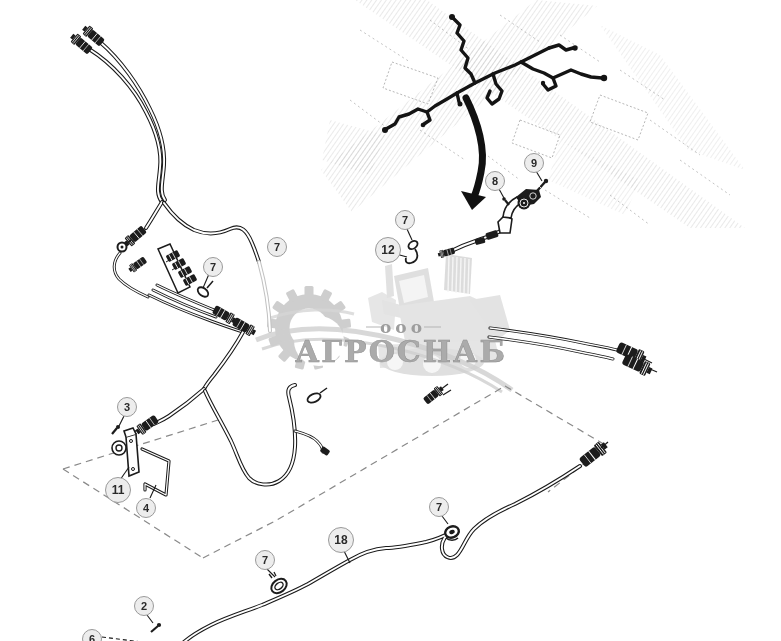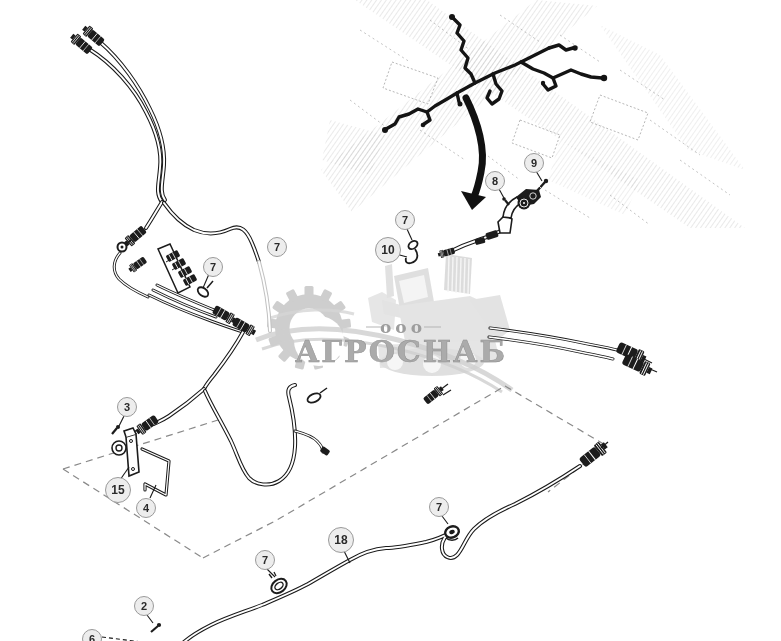--- a/index.html
+++ b/index.html
@@ -364,25 +364,25 @@
     <line class="ld" x1="267" y1="569" x2="275" y2="577"></line>
     <line class="ld" x1="147" y1="615" x2="153" y2="623"></line>
     <line class="ld" x1="102" y1="637" x2="142" y2="642" stroke-dasharray="4 3"></line>
   </g>
 </svg>
 
 <div id="callout-layer">
       <div class="callout" style="width: 20px; height: 20px; left: 267px; top: 237px;">7</div>
       <div class="callout" style="width: 20px; height: 20px; left: 203px; top: 257px;">7</div>
       <div class="callout" style="width: 20px; height: 20px; left: 395px; top: 210px;">7</div>
-      <div class="callout two" style="width: 26px; height: 26px; left: 375px; top: 237px;">10</div>
+      <div class="callout two" style="width: 26px; height: 26px; left: 375px; top: 237px;">12</div>
       <div class="callout" style="width: 20px; height: 20px; left: 485px; top: 171px;">8</div>
       <div class="callout" style="width: 20px; height: 20px; left: 524px; top: 153px;">9</div>
       <div class="callout" style="width: 20px; height: 20px; left: 117px; top: 397px;">3</div>
-      <div class="callout two" style="width: 26px; height: 26px; left: 105px; top: 477px;">15</div>
+      <div class="callout two" style="width: 26px; height: 26px; left: 105px; top: 477px;">11</div>
       <div class="callout" style="width: 20px; height: 20px; left: 136px; top: 498px;">4</div>
       <div class="callout two" style="width: 26px; height: 26px; left: 328px; top: 527px;">18</div>
       <div class="callout" style="width: 20px; height: 20px; left: 429px; top: 497px;">7</div>
       <div class="callout" style="width: 20px; height: 20px; left: 255px; top: 550px;">7</div>
       <div class="callout" style="width: 20px; height: 20px; left: 134px; top: 596px;">2</div>
       <div class="callout" style="width: 20px; height: 20px; left: 82px; top: 629px;">6</div>
     </div>
 
 </div>
 

